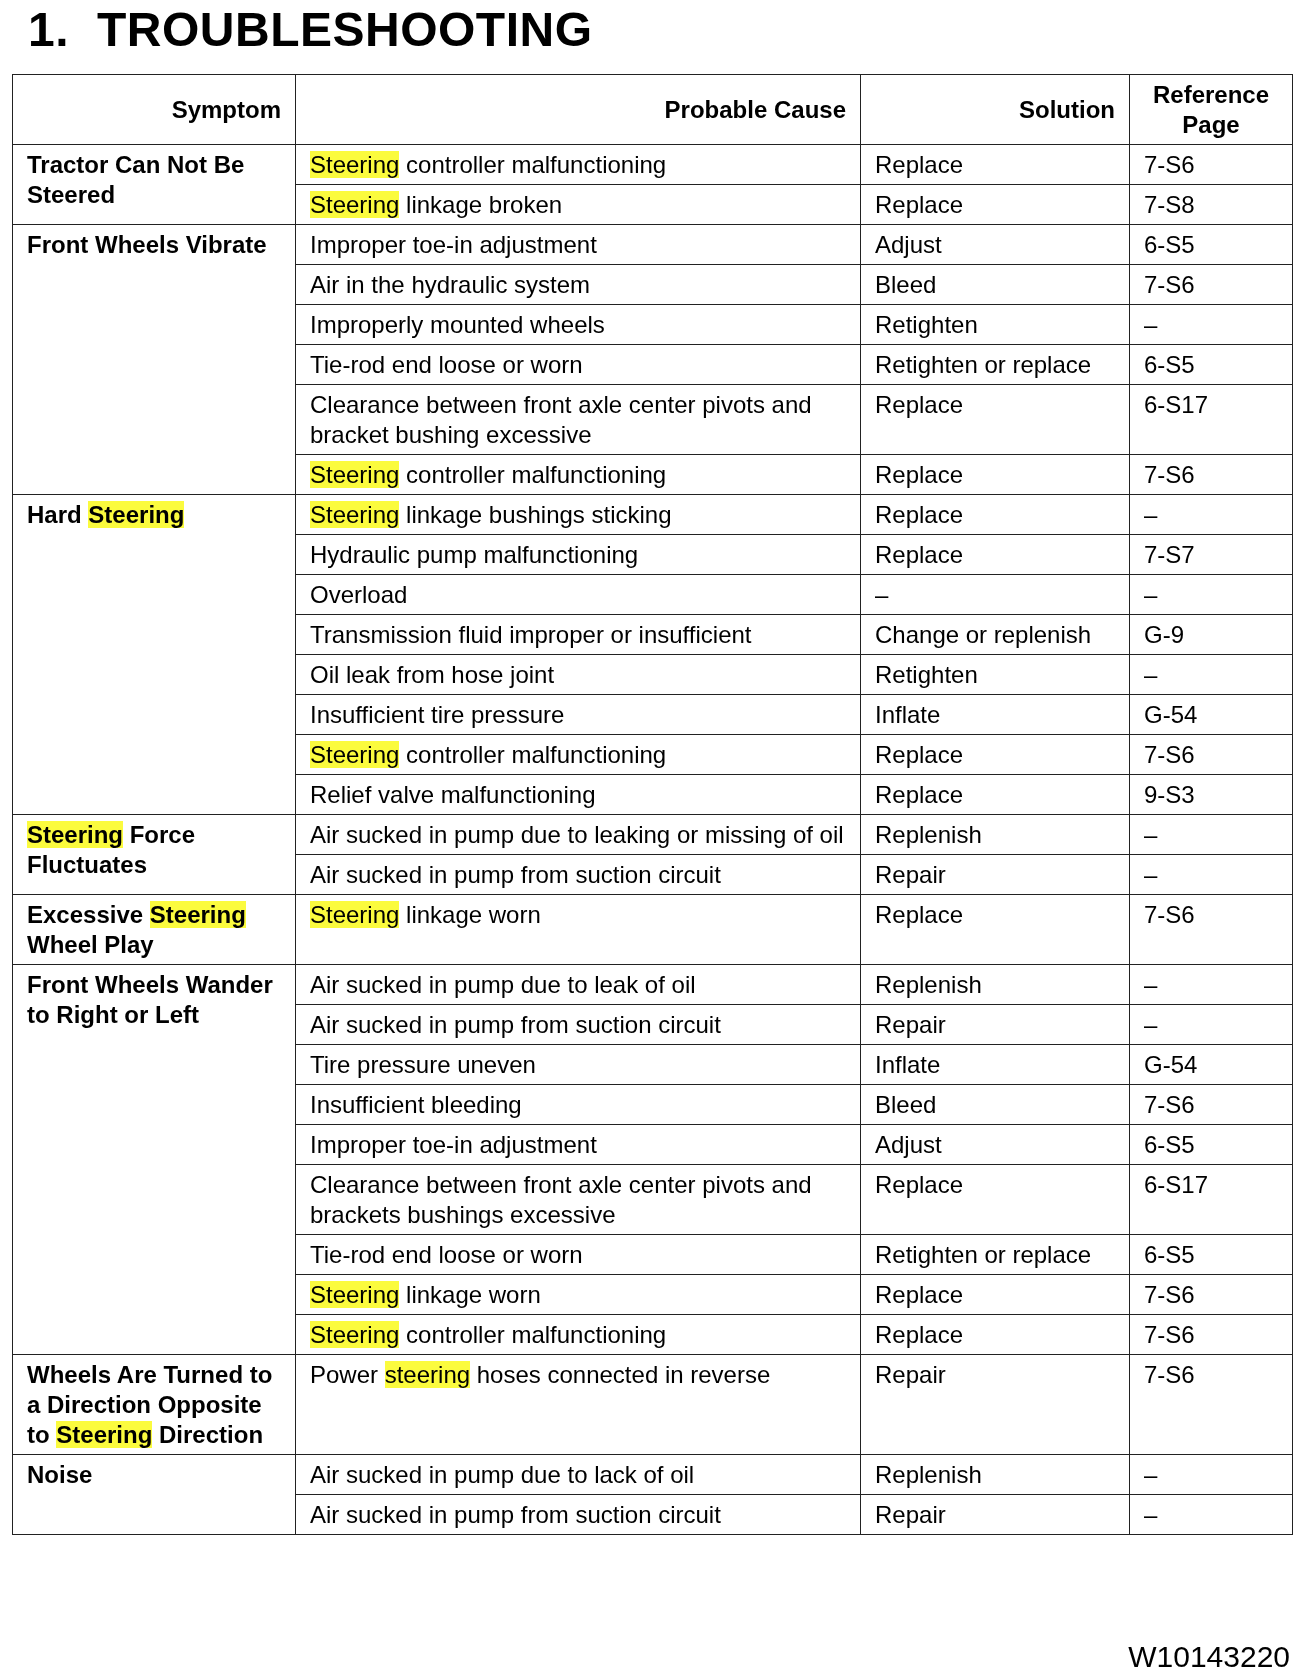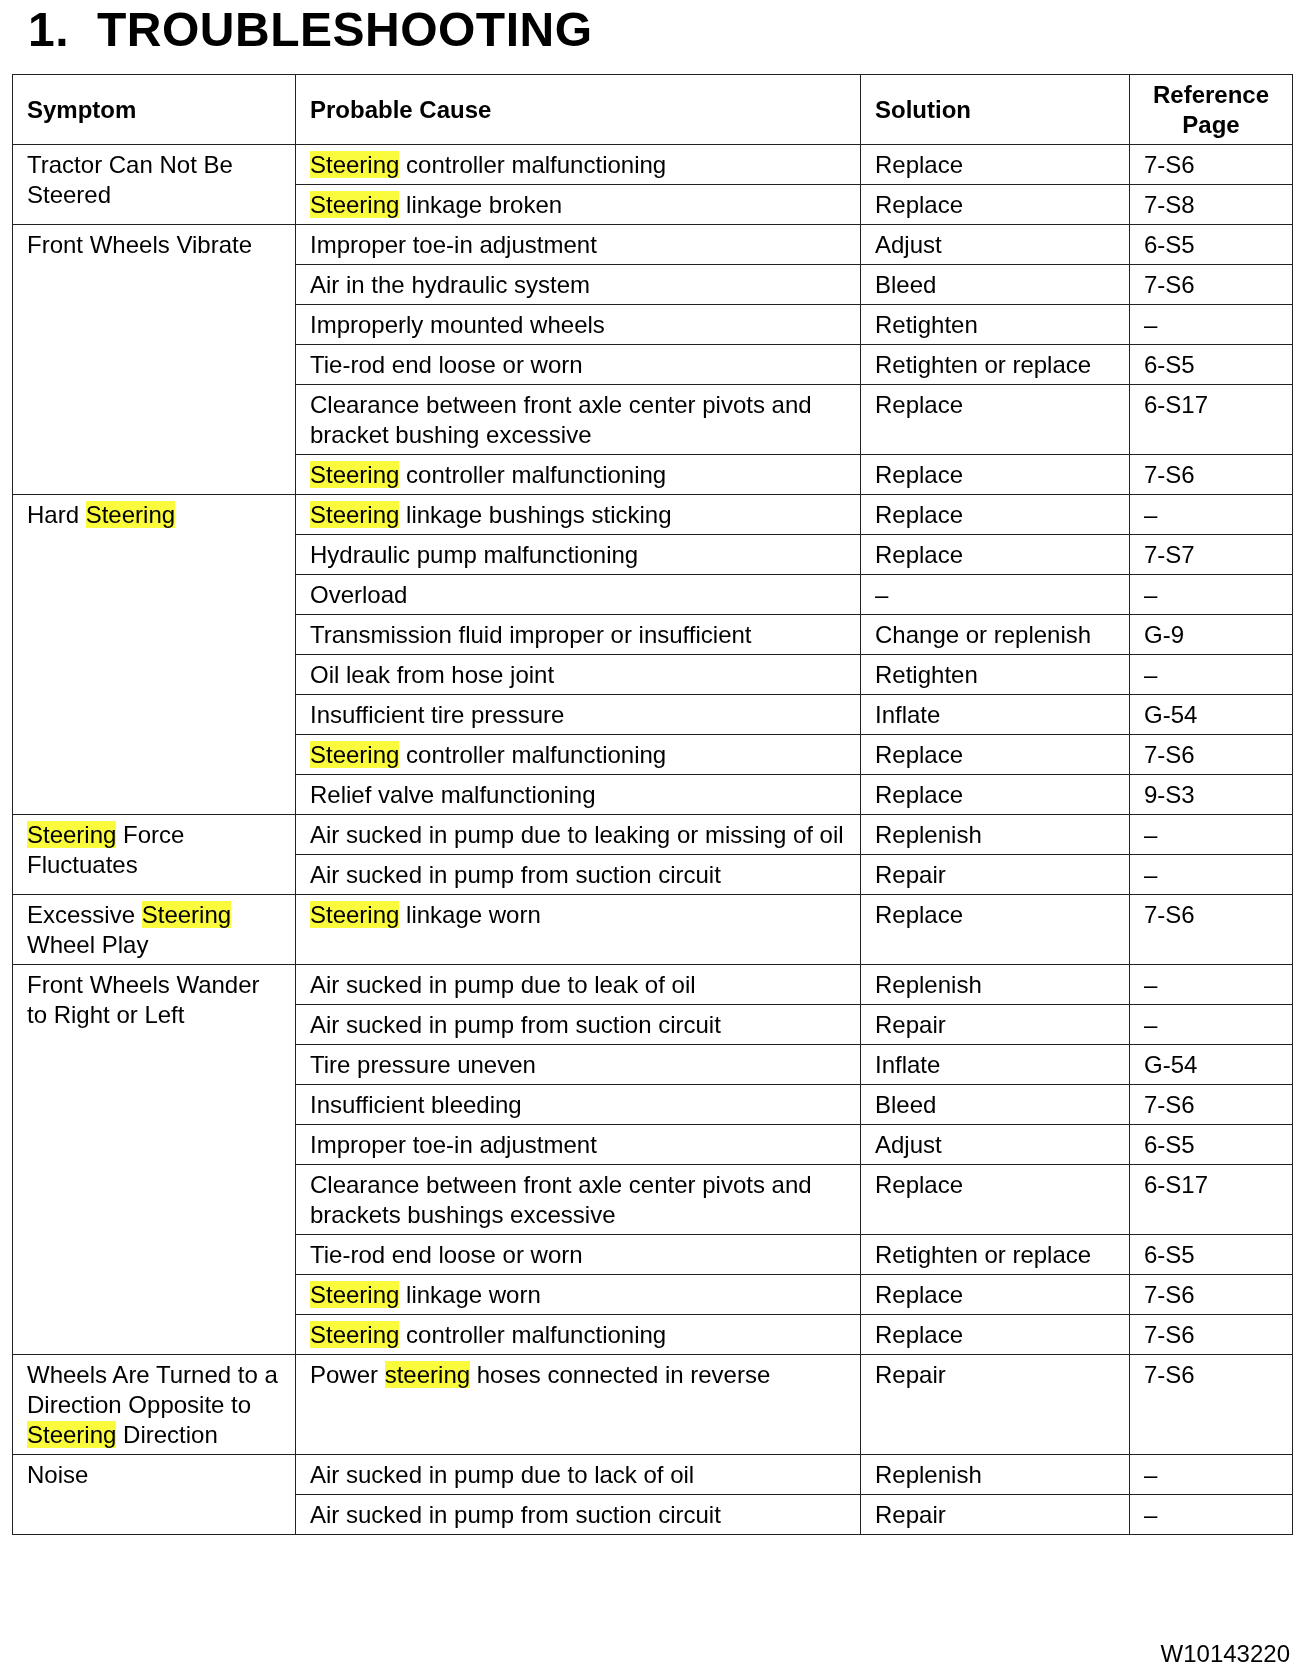--- a/index.html
+++ b/index.html
@@ -5,27 +5,27 @@
   html, body { margin:0; padding:0; background:#ffffff; }
   body { width:1302px; height:1676px; position:relative; overflow:hidden;
          font-family:"Liberation Sans", sans-serif; color:#000; }
   .title { position:absolute; left:28px; top:2px; font-size:48px; font-weight:bold;
            letter-spacing:0.5px; line-height:56px; }
   .title .num { margin-right:28px; }
   table.ts { position:absolute; left:12px; top:74px; width:1280px;
              border-collapse:collapse; table-layout:fixed; }
   table.ts td, table.ts th { border:1.5px solid #222; font-size:24px; line-height:30px;
              vertical-align:top; padding:5px 14px 4px 14px; }
-  table.ts th { font-weight:bold; vertical-align:middle; height:60px; text-align:left; }
+  table.ts th { font-weight:bold; vertical-align:middle; height:60px; text-align:right; }
   table.ts th.ref { text-align:center; padding-left:14px; }
   col.c1 { width:283px; } col.c2 { width:565px; } col.c3 { width:269px; } col.c4 { width:163px; }
-  td.sym { font-weight:normal;margin-top:10px; }
+  td.sym { font-weight:bold;margin-top:10px; }
   td.ref { }
   .hl { background:#fbfb3e;text-align:right; }
-  .footer { position:absolute; right:12px; top:1640px; font-size:24px;margin-left:11px; }
+  .footer { position:absolute; right:12px; top:1640px; font-size:30px;margin-left:11px; }
 </style>
 </head>
 <body>
 
 <div class="title">
   <span class="num">1.</span><span>TROUBLESHOOTING</span>
 </div>
 
 <table class="ts">
   <colgroup>

